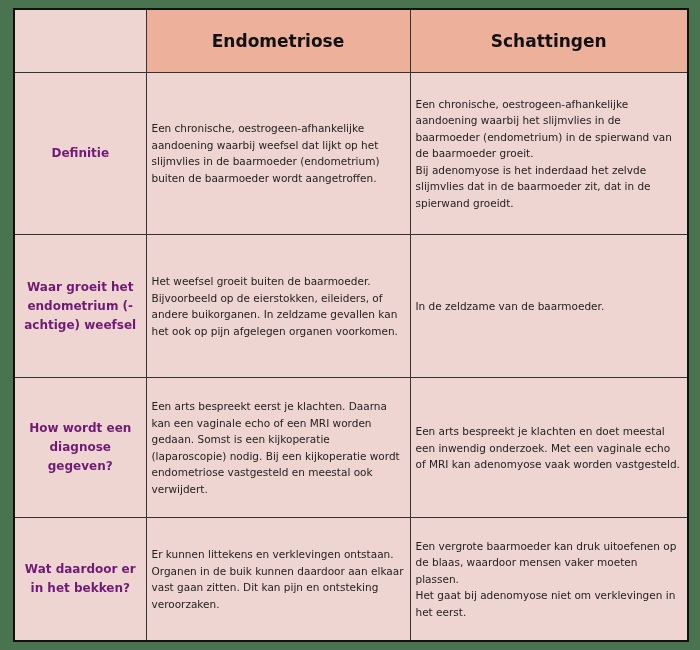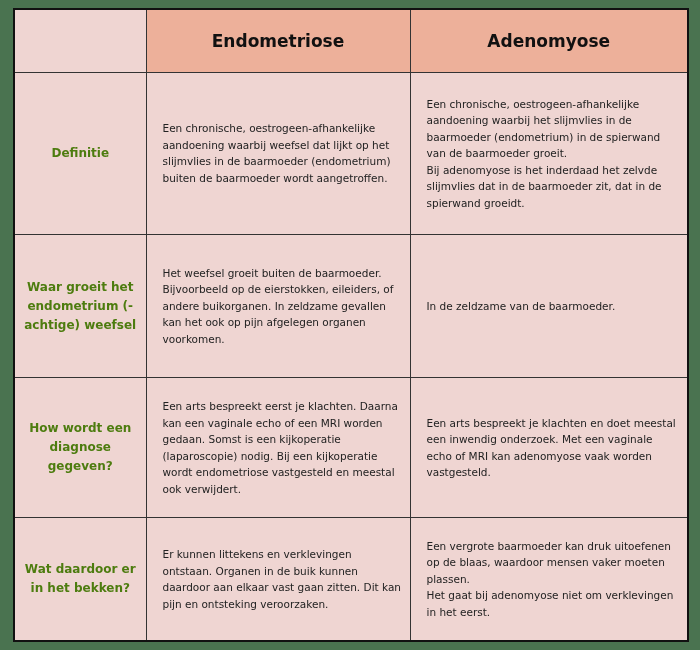--- a/index.html
+++ b/index.html
@@ -30,49 +30,49 @@
     font-size: 17px;
     font-weight: bold;
     color: #111;
     text-align: center;
   }
   .tbl th.corner { background: #efd5d2; }
   .tbl td.label {
     font-weight: bold;
     font-size: 12px;
     text-align: center;
-    color: #4d7c0f;
+    color: #701a75;
     line-height: 19px;
     padding: 0 3px;
   }
   .tbl td.cell {
     font-size: 10.5px;
     line-height: 16.5px;
     color: #222;
     white-space: pre-line;
-    padding-left: 16px;
+    padding-left: 5px;
   }
   col.c1 { width: 132px; }
   col.c2 { width: 264px; }
   col.c3 { width: 278px; }
 </style>
 </head>
 <body>
 
 <table class="tbl">
   <colgroup>
       <col class="c1">
       <col class="c2">
       <col class="c3">
     </colgroup>
   <tbody>
       <tr style="height:52px">
     <th class="corner"></th>
     <th class="head">Endometriose</th>
-    <th class="head">Adenomyose</th>
+    <th class="head">Schattingen</th>
   </tr>
   <tr style="height:133px">
     <td class="label">Definitie</td>
     <td class="cell">Een chronische, oestrogeen-afhankelijke aandoening waarbij weefsel dat lijkt op het slijmvlies in de baarmoeder (endometrium) buiten de baarmoeder wordt aangetroffen.</td>
     <td class="cell">Een chronische, oestrogeen-afhankelijke aandoening waarbij het slijmvlies in de baarmoeder (endometrium) in de spierwand van de baarmoeder groeit.
 Bij adenomyose is het inderdaad het zelvde slijmvlies dat in de baarmoeder zit, dat in de spierwand groeidt.</td>
   </tr>
   <tr style="height:118px">
     <td class="label">Waar groeit het endometrium (-achtige) weefsel</td>
     <td class="cell">Het weefsel groeit buiten de baarmoeder. Bijvoorbeeld op de eierstokken, eileiders, of andere buikorganen. In zeldzame gevallen kan het ook op pijn afgelegen organen voorkomen.</td>

